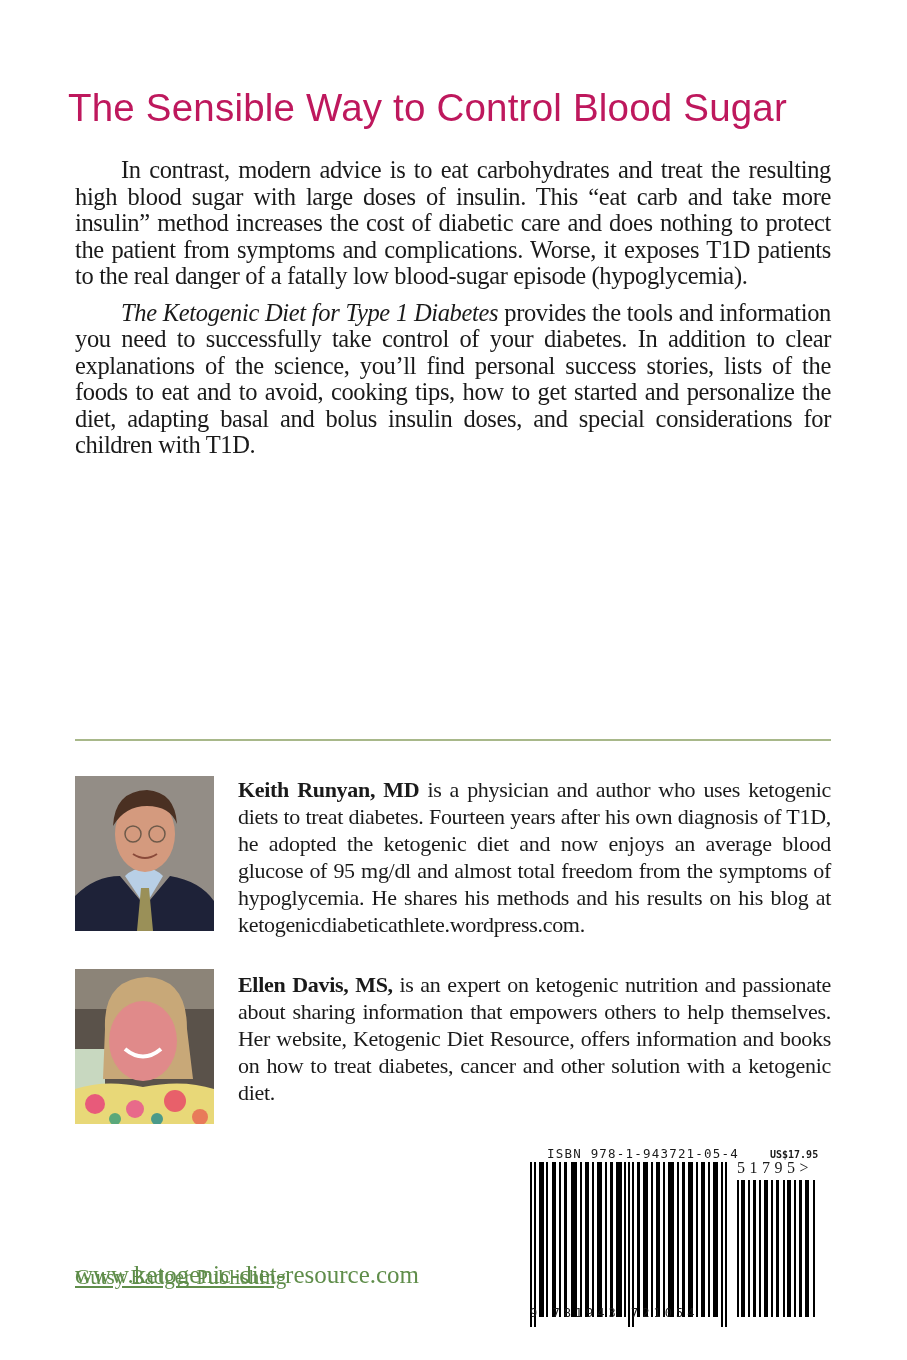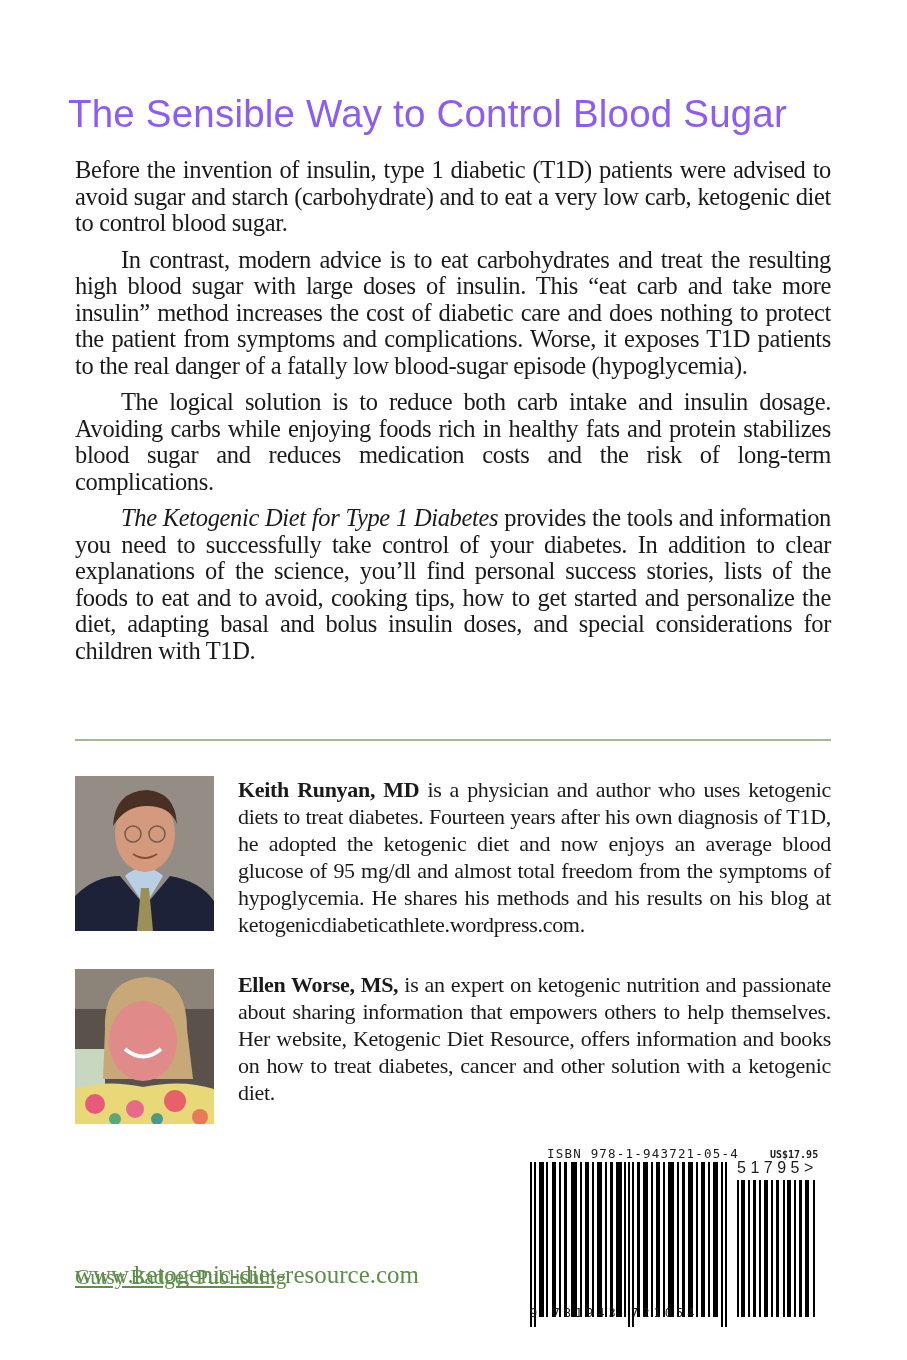--- a/index.html
+++ b/index.html
@@ -1,42 +1,40 @@
 <!DOCTYPE html>
 <html><head>
 <meta charset="utf-8">
 <style>
   html, body { margin: 0; padding: 0; background: #ffffff; }
   body { width: 907px; height: 1360px; position: relative; overflow: hidden; font-family: "Liberation Serif", "DejaVu Serif", serif; color: #1a1a1a; }
-  .title { position: absolute; left: 68px; top: 92px; width: 770px; font-family: "Liberation Sans", "DejaVu Sans", sans-serif; font-size: 38.5px; color: #8b5cf6; letter-spacing: 0.2px; white-space: nowrap; }
+  .title { position: absolute; left: 68px; top: 86px; width: 770px; font-family: "Liberation Sans", "DejaVu Sans", sans-serif; font-size: 38.5px; color: #be185d; letter-spacing: 0.2px; white-space: nowrap; }
   .body-text { position: absolute; left: 75px; width: 756px; font-size: 24.5px; line-height: 26.5px; text-align: justify; letter-spacing: -0.35px; }
   .body-text p { margin: 0 0 10px 0; }
   .indent { text-indent: 46px; }
   .divider { position: absolute; left: 75px; top: 739px; width: 756px; height: 2px; background: #a8b88a; }
   .photo { position: absolute; left: 75px; width: 139px; }
   .photo svg { display: block; }
   .bio { position: absolute; left: 238px; width: 593px; font-size: 22px; line-height: 27px; text-align: justify; letter-spacing: -0.3px; }
   .bio b { font-weight: bold; font-family: Liberation Serif, serif; }
   .footer-url { position: absolute; left: 75px; top: 1261px; font-size: 25px; color: #5f8d4a; text-align: center; }
   .footer-pub { position: absolute; left: 75px; top: 1265px; font-size: 21px; color: #5f8d4a; text-decoration: underline; }
   .barcode { position: absolute; left: 527px; top: 1142px; width: 300px; height: 190px; }
   .isbn-label { position: absolute; left: 532px; top: 1146px; font-family: "DejaVu Sans Mono", "Liberation Mono", monospace; font-size: 12.5px; letter-spacing: 1.2px; margin-left: 15px; }
   .price { position: absolute; left: 770px; top: 1149px; font-family: "DejaVu Sans Mono", monospace; font-size: 10px; font-weight: bold; }
-  .addon-digits { position: absolute; left: 737px; top: 1159px; font-family: Liberation Sans, sans-serif; font-size: 16px; letter-spacing: 4.5px; }
+  .addon-digits { position: absolute; left: 737px; top: 1159px; font-family: Liberation Serif, serif; font-size: 16px; letter-spacing: 4.5px; }
   .bottom-digits { position: absolute; left: 530px; top: 1306px; font-family: "DejaVu Sans Mono", monospace; font-size: 12px; letter-spacing: 4px; }
 </style>
 </head>
 <body>
 
 <div class="title">The Sensible Way to Control Blood Sugar</div>
 
 <div class="body-text" style="top:157px;">
-  <p>Before the invention of insulin, type 1 diabetic (T1D) patients were advised to avoid sugar and starch (carbohydrate) and to eat a very low carb, ketogenic diet to control blood sugar.</p>
   <p class="indent">In contrast, modern advice is to eat carbohydrates and treat the resulting high blood sugar with large doses of insulin. This “eat carb and take more insulin” method increases the cost of diabetic care and does nothing to protect the patient from symptoms and complications. Worse, it exposes T1D patients to the real danger of a fatally low blood-sugar episode (hypoglycemia).</p>
-  <p class="indent">The logical solution is to reduce both carb intake and insulin dosage. Avoiding carbs while enjoying foods rich in healthy fats and protein stabilizes blood sugar and reduces medication costs and the risk of long-term complications.</p>
   <p class="indent"><i>The Ketogenic Diet for Type 1 Diabetes</i><span> provides the tools and information you need to successfully take control of your diabetes. In addition to clear explanations of the science, you’ll find personal success stories, lists of the foods to eat and to avoid, cooking tips, how to get started and personalize the diet, adapting basal and bolus insulin doses, and special considerations for children with T1D.</span></p>
 </div>
 
 <div class="divider"></div>
 
 <div class="photo" style="top:776px;">
   <svg width="139" height="155" viewBox="0 0 139 155">
     <rect width="139" height="155" fill="#8a8680"></rect>
     <rect width="139" height="155" fill="#9b948c" opacity="0.5"></rect>
     <path d="M0 155 L0 120 Q20 100 45 100 L70 130 L95 100 Q125 105 139 125 L139 155 Z" fill="#1e2238"></path>
@@ -61,21 +59,21 @@
     <path d="M50 80 Q68 95 86 80" stroke="#ffffff" stroke-width="4" fill="none"></path>
     <path d="M0 155 L0 120 Q30 110 68 118 Q108 110 139 120 L139 155 Z" fill="#e8d878"></path>
     <circle cx="20" cy="135" r="10" fill="#e85a7a"></circle>
     <circle cx="60" cy="140" r="9" fill="#e86a8a"></circle>
     <circle cx="100" cy="132" r="11" fill="#e8606a"></circle>
     <circle cx="125" cy="148" r="8" fill="#e87a5a"></circle>
     <circle cx="40" cy="150" r="6" fill="#5aa87a"></circle>
     <circle cx="82" cy="150" r="6" fill="#4a9a8a"></circle>
   </svg>
 </div>
-<div class="bio" style="top:971px;"><b>Ellen Worse, MS,</b><span> is an expert on ketogenic nutrition and passionate about sharing information that empowers others to help themselves. Her website, Ketogenic Diet Resource, offers information and books on how to treat diabetes, cancer and other solution with a ketogenic diet.</span></div>
+<div class="bio" style="top:971px;"><b>Ellen Davis, MS,</b><span> is an expert on ketogenic nutrition and passionate about sharing information that empowers others to help themselves. Her website, Ketogenic Diet Resource, offers information and books on how to treat diabetes, cancer and other solution with a ketogenic diet.</span></div>
 
 <div class="isbn-label">ISBN 978-1-943721-05-4</div>
 <div class="price">US$17.95</div>
 <div class="addon-digits">51795&gt;</div>
 
 <svg class="barcode" viewBox="0 0 300 190" width="300" height="190">
   <g fill="#000">
     <rect x="3" y="20" width="2" height="165"></rect>
       <rect x="7" y="20" width="2" height="165"></rect>
     <rect x="12" y="20" width="5" height="155"></rect>

